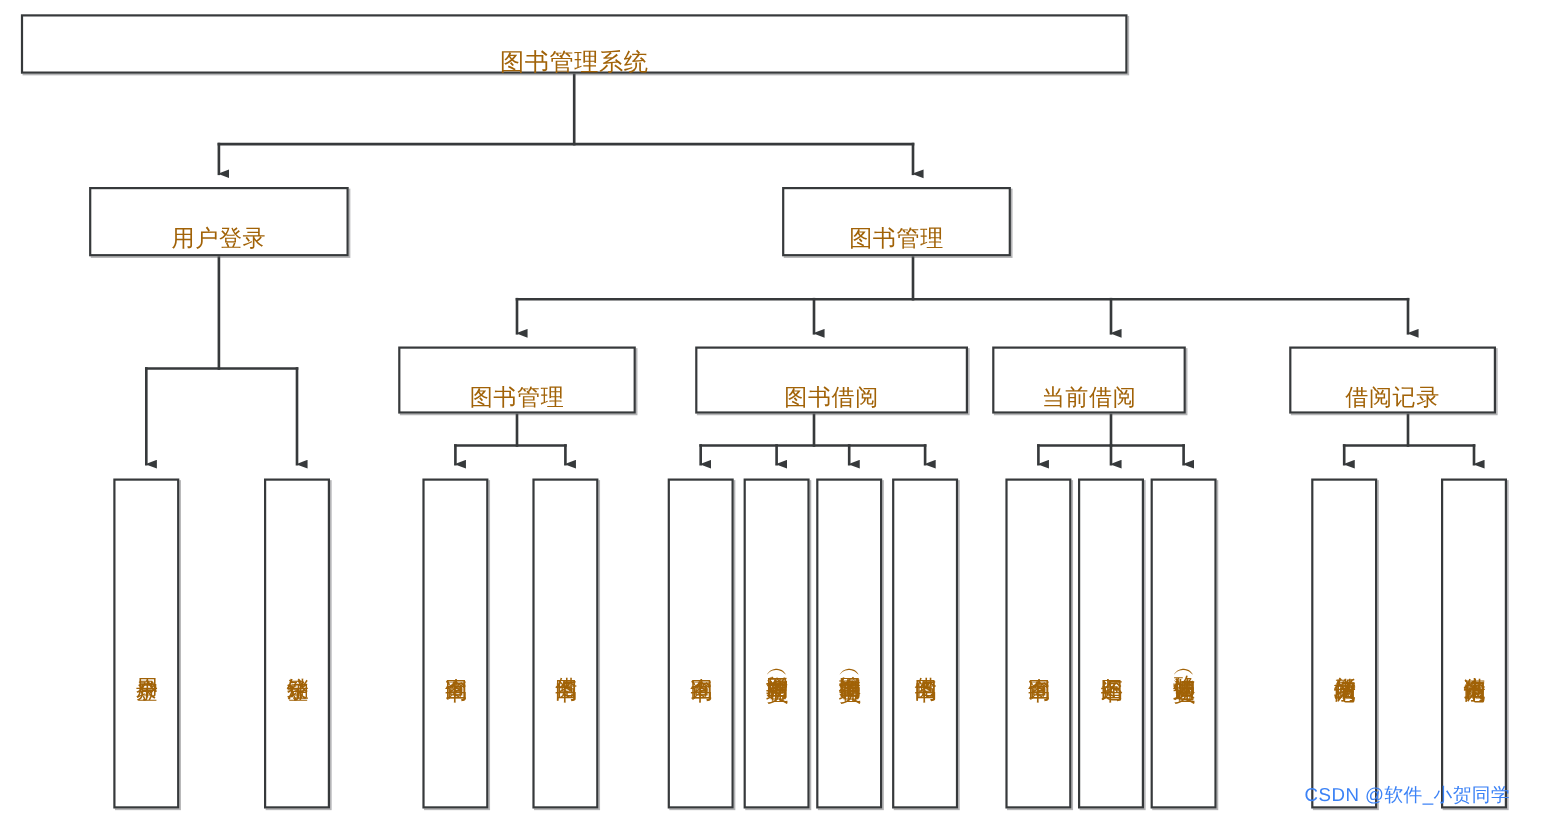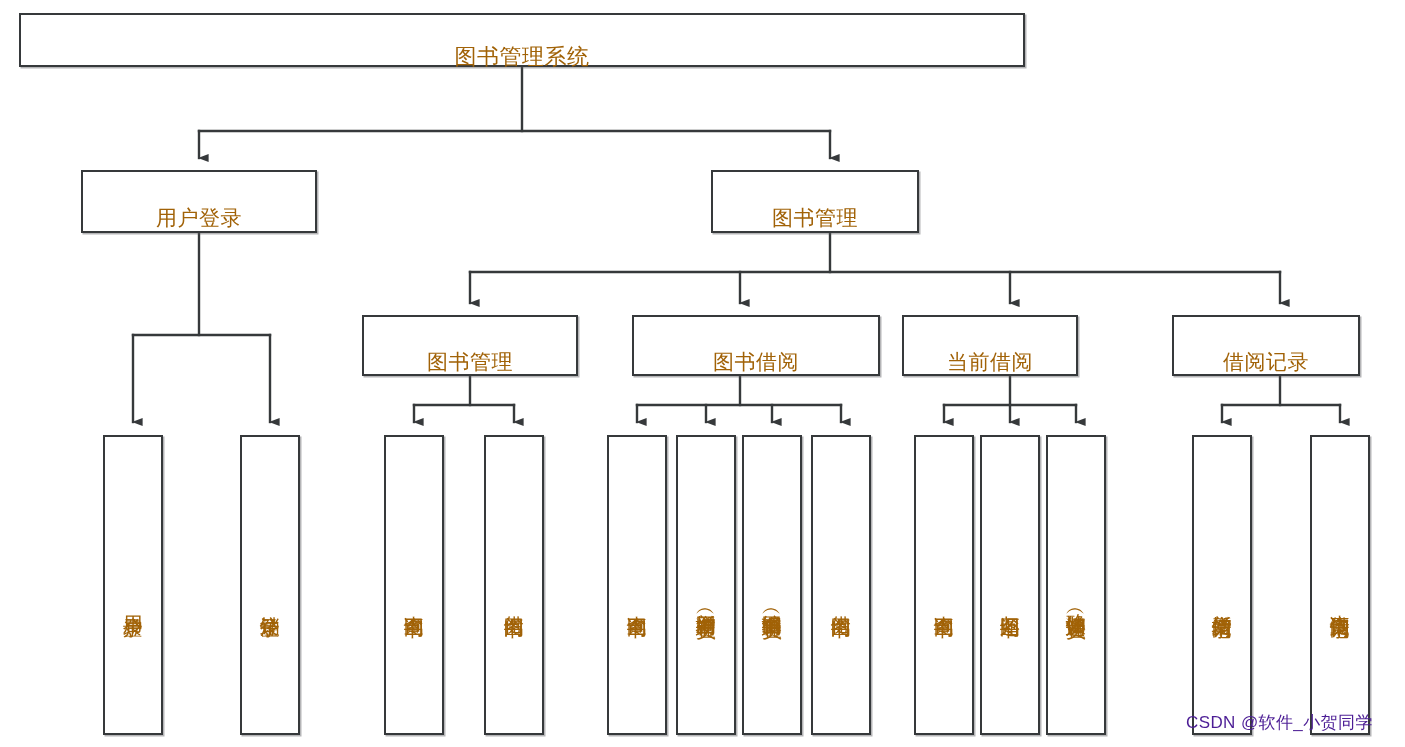--- a/index.html
+++ b/index.html
@@ -53,21 +53,21 @@
     white-space: pre;
   }
   .node-root .node-label {
     font-size: 22px;
   }
   .watermark {
     position: absolute;
     left: 1186px;
     top: 711px;
     font-size: 17px;
-    color: #4c1d95;
+    color: #3b82f6;
     letter-spacing: 0.4px;
     white-space: nowrap;
     pointer-events: none;
   }
 </style>
 </head>
 <body>
 
 <div id="diagram-root">
 

